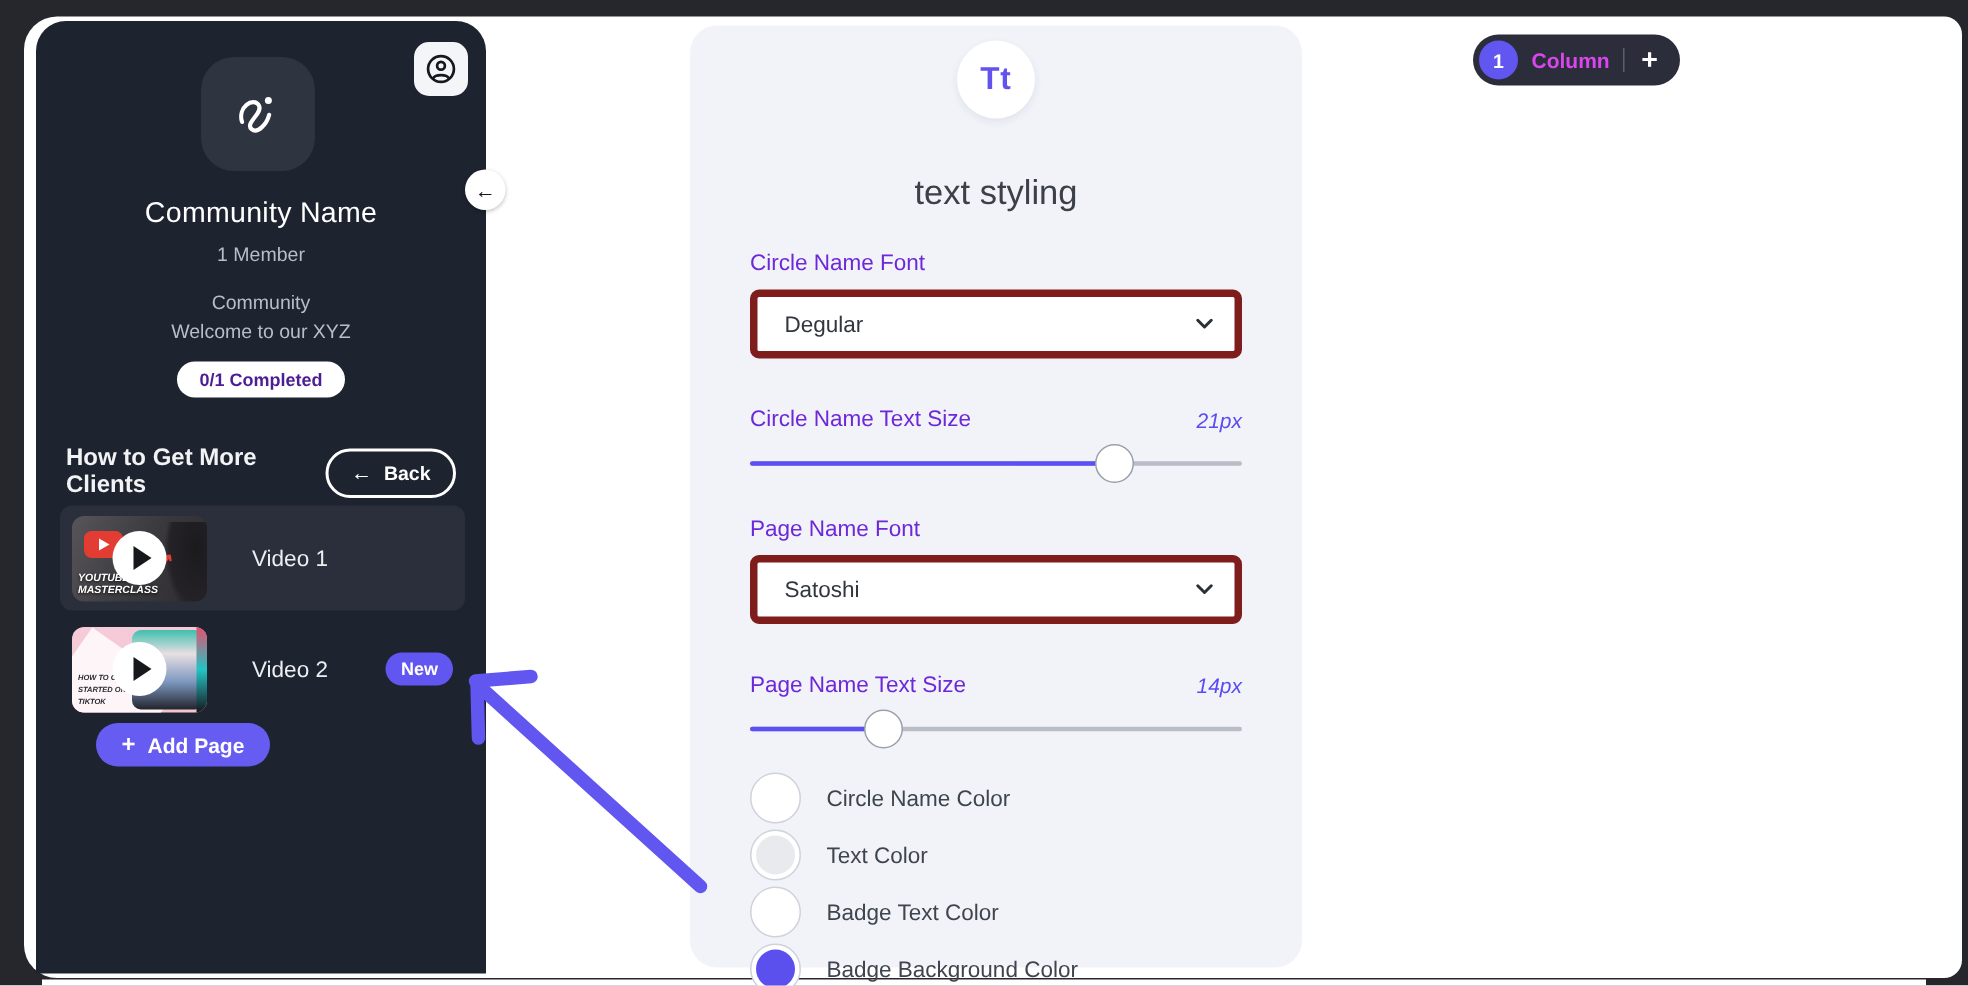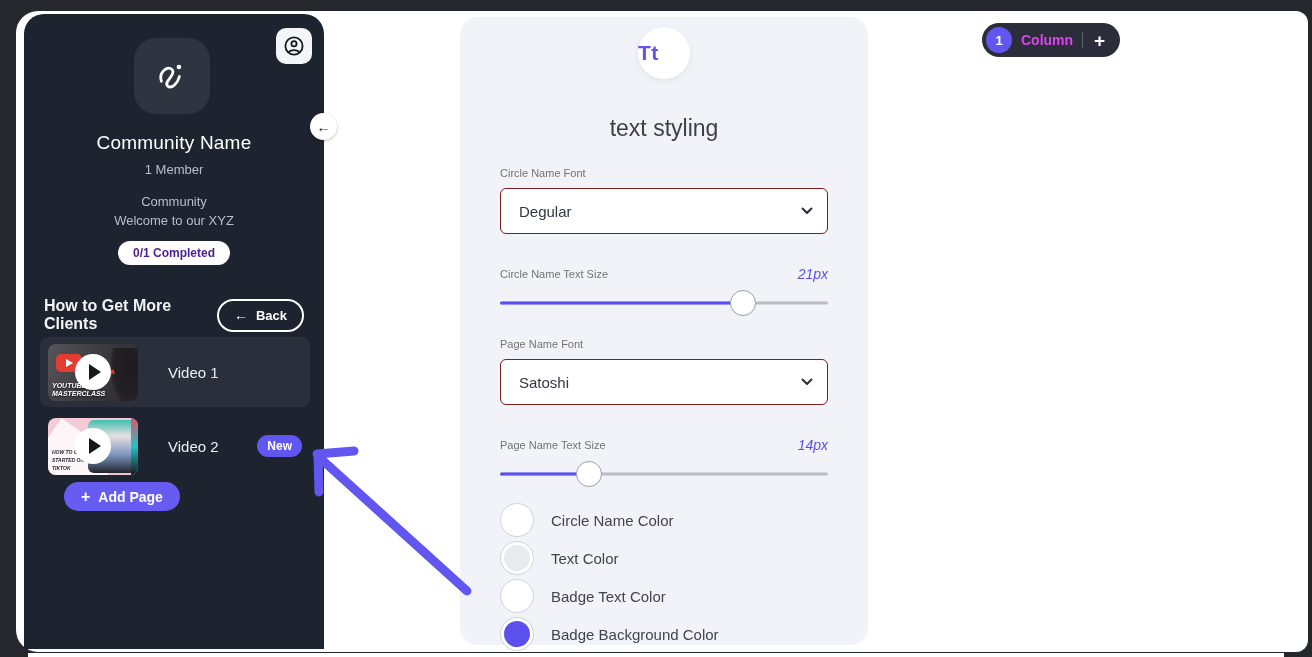--- a/index.html
+++ b/index.html
@@ -71,27 +71,27 @@
 
   .collapse-btn { position:absolute; left:310px; top:113px; width:27px; height:27px; background:#ffffff;
     border-radius:50%; display:flex; align-items:center; justify-content:center; color:#17181c;
     font-size:14px; cursor:pointer; box-shadow:0 1px 3px rgba(0,0,0,.25); z-index:5; }
 
   
   .card { position:absolute; left:460px; top:17px; width:408px; height:628px;
     background:#f1f3f9; border-radius:18px; }
   .tt-circle { position:absolute; left:50%; top:10px; transform:translateX(-50%);
     width:52px; height:52px; background:#ffffff; border-radius:50%; display:flex; align-items:center;
-    justify-content:flex-start; color:#6352ee; font-weight:800; font-size:21px; letter-spacing:.5px;
+    justify-content:center; color:#6352ee; font-weight:800; font-size:21px; letter-spacing:.5px;
     box-shadow:0 2px 6px rgba(40,40,80,.08); }
   .card-title { position:absolute; top:98px; width:100%; text-align:center; font-size:23px; color:#3b4049; }
   .form { position:absolute; left:40px; top:150px; width:328px; }
-  .field-label { font-size:11px; color:#737373; }
+  .field-label { font-size:15px; color:#6d28d9; }
   .select-box { position:relative; margin-top:9px; height:46px; background:#ffffff;
-    border:1px solid #7f1d1d; border-radius:6px; display:flex; align-items:center;
+    border:5px solid #7f1d1d; border-radius:6px; display:flex; align-items:center;
     padding:17px 18px; font-size:15px; color:#32363d; cursor:pointer; }
   .select-chevron { position:absolute; right:14px; top:50%; transform:translateY(-50%); display:flex; }
   .size-row { display:flex; align-items:center; justify-content:space-between; margin-top:32px; }
   .size-value { font-size:14px; font-style:italic; color:#5b4cf0; }
   .slider { position:relative; height:26px; margin-top:8px; cursor:pointer; }
   .slider-track { position:absolute; left:0; right:0; top:50%; height:3px; transform:translateY(-50%);
     background:#b9bdc7; border-radius:2px; }
   .slider-fill { position:absolute; left:0; top:50%; height:3px; transform:translateY(-50%);
     background:#5b4ff5; border-radius:2px; }
   .slider-thumb { position:absolute; top:50%; width:26px; height:26px; transform:translate(-50%,-50%);

